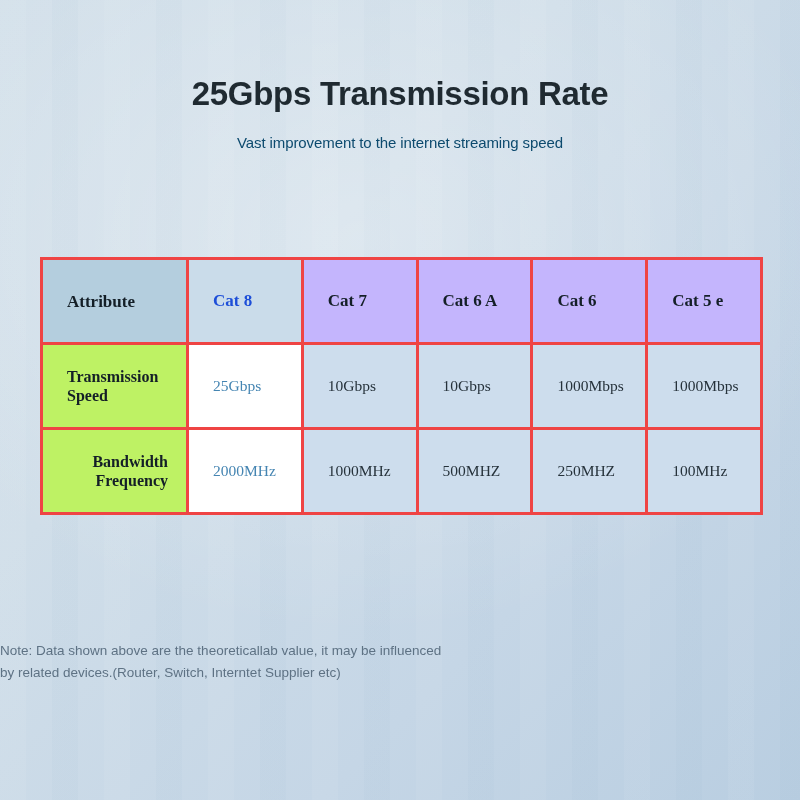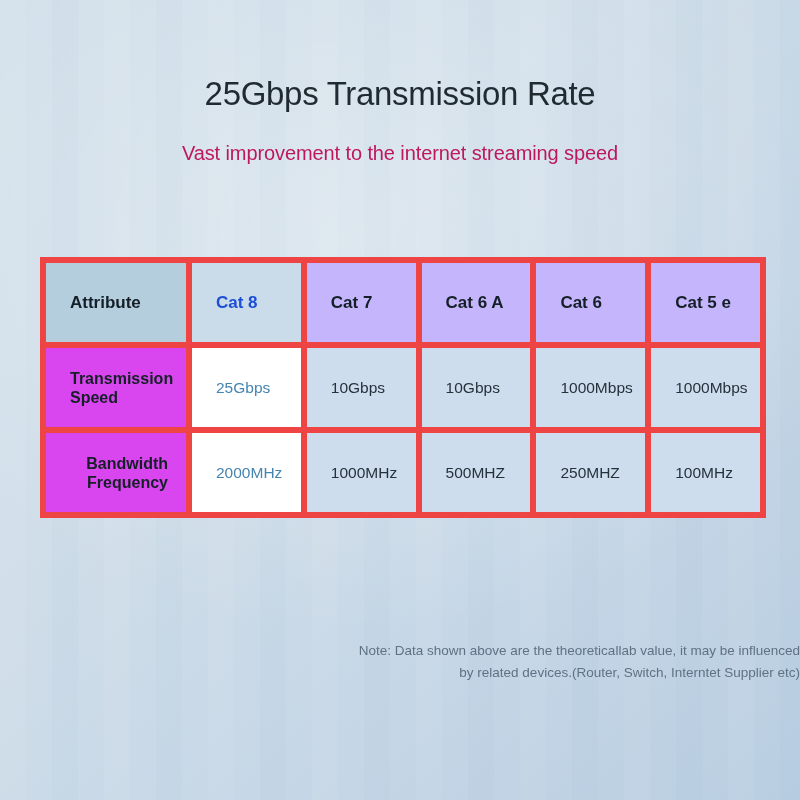--- a/index.html
+++ b/index.html
@@ -51,58 +51,59 @@
   
   #header-block {
     position: absolute;
     top: 74px;
     left: 0;
     width: 800px;
     text-align: center;
   }
   .headline {
     font-size: 33px;
-    font-weight: normal;
+    font-weight: bold;
     color: #1f2a31;
     line-height: 40px;
     letter-spacing: -0.3px;
   }
   #subtitle {
-    margin-top: 26px;
-    font-size: 20px;
-    color: #be185d;
+    margin-top: 16px;
+    font-size: 15px;
+    color: #0c4a6e;
     line-height: 26px;
     letter-spacing: -0.1px;
   }
 
   
   #spec-table {
     position: absolute;
     left: 40px;
     top: 257px;
     width: 720px;
     border-collapse: collapse;
     table-layout: fixed;
   }
   #spec-table td {
-    border: 6px solid #ef4444;
+    border: 3px solid #ef4444;
     height: 85px;
     padding: 0 0 0 24px;
     vertical-align: middle;
     font-size: 15.5px;
     color: #26323b;
     background: #cddded;
     box-sizing: border-box;
+    font-family: Liberation Serif, serif;
   }
   #spec-table col.c-attr  { width: 146px; }
   #spec-table col.c-cell  { width: 114.8px; }
 
   
   #spec-table td.attr-cell {
-    background: #d946ef;
+    background: #bef264;
     font-weight: bold;
     font-size: 16px;
     color: #141f27;
     line-height: 19px;
   }
   
   #spec-table tr.head-row td {
     background: #c4b5fd;
     font-weight: bold;
     font-size: 17px;
@@ -125,21 +126,21 @@
     text-align: right;
     padding-right: 18px;
   }
 
   
   #footnote {
     position: absolute;
     top: 640px;
     left: 0;
     width: 800px;
-    text-align: right;
+    text-align: left;
     font-size: 13.5px;
     color: #5e7284;
     line-height: 22px;
   }
 </style>
 </head>
 <body>
 
 <div id="page">
 

